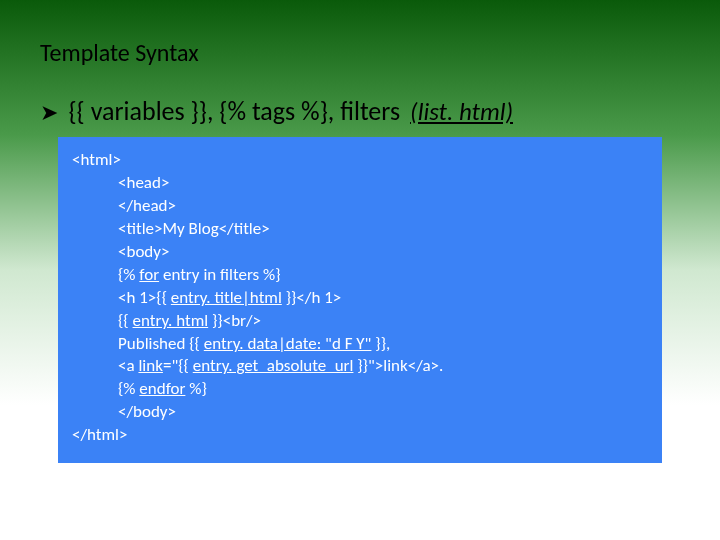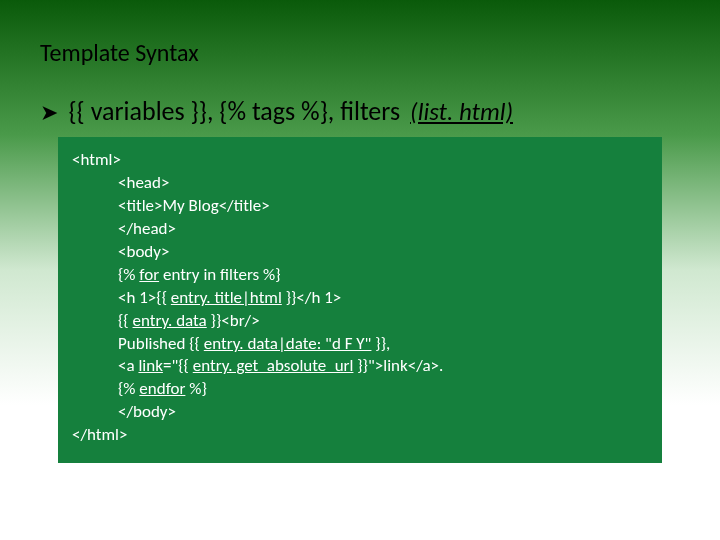--- a/index.html
+++ b/index.html
@@ -36,21 +36,21 @@
     margin-right: 6px;
   }
   .bullet-text { }
   .filename {
     font-style: italic;
     text-decoration: underline;
     margin-left: 6px;
     font-size: 25px;
   }
   .code-block {
-    background: #15803d;
+    background: #3b82f6;
     color: #fff;
     margin: 6px 18px 0 18px;
     padding: 12px 14px 16px 14px;
     font-size: 17px;
     line-height: 1.35;
     font-family: Calibri, Arial, sans-serif;
   }
   .code-line { white-space: pre; }
   .indent1 { padding-left: 46px; }
   .ul { text-decoration: underline; }
@@ -63,25 +63,25 @@
 
   <div class="bullet-row">
     <span class="arrow">➤</span>
     <span class="bullet-text">{{ variables }}, {% tags %}, filters</span>
     <span class="filename">(list. html)</span>
   </div>
 
   <div class="code-block">
     <div class="code-line">&lt;html&gt;</div>
     <div class="code-line indent1">&lt;head&gt;</div>
+    <div class="code-line indent1">&lt;/head&gt;</div>
     <div class="code-line indent1">&lt;title&gt;My Blog&lt;/title&gt;</div>
-    <div class="code-line indent1">&lt;/head&gt;</div>
     <div class="code-line indent1">&lt;body&gt;</div>
     <div class="code-line indent1"><span>{% </span><span class="ul">for</span><span> entry in filters %}</span></div>
     <div class="code-line indent1"><span>&lt;h 1&gt;{{ </span><span class="ul">entry. title|html</span><span> }}&lt;/h 1&gt;</span></div>
-    <div class="code-line indent1"><span>{{ </span><span class="ul">entry. data</span><span> }}&lt;br/&gt;</span></div>
+    <div class="code-line indent1"><span>{{ </span><span class="ul">entry. html</span><span> }}&lt;br/&gt;</span></div>
     <div class="code-line indent1"><span>Published {{ </span><span class="ul">entry. data|date: "d F Y"</span><span> }},</span></div>
     <div class="code-line indent1"><span>&lt;a </span><span class="ul">link</span><span>="{{ </span><span class="ul">entry. get_absolute_url</span><span> }}"&gt;link&lt;/a&gt;.</span></div>
     <div class="code-line indent1"><span>{% </span><span class="ul">endfor</span><span> %}</span></div>
     <div class="code-line indent1">&lt;/body&gt;</div>
     <div class="code-line">&lt;/html&gt;</div>
   </div>
 </div>
 
 </body></html>

